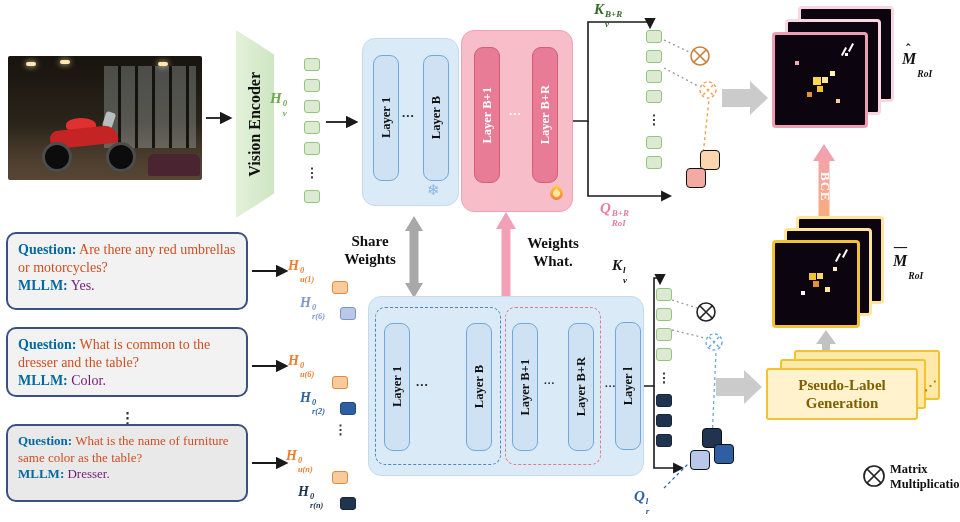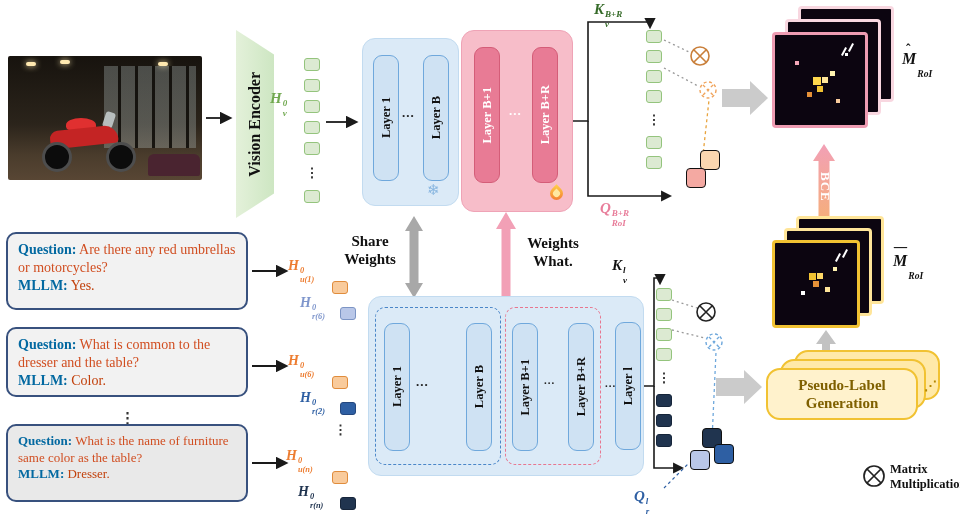--- a/index.html
+++ b/index.html
@@ -39,29 +39,29 @@
   .math .scripts{display:inline-flex;flex-direction:column;align-items:flex-start;font-size:0.6em;line-height:1.05;vertical-align:-0.35em;margin-left:1px;}
   .mwrap{position:relative;display:inline-block;}
   .acc{position:absolute;top:-0.6em;left:0.3em;font-size:0.85em;font-style:normal;}
   .acc-bar{transform:scaleX(1.9);top:-0.42em;}
 
   
   .qabox{position:absolute;width:242px;background:#f2f2f2;border:2px solid #38517e;border-radius:10px;
          padding:7px 10px;font-size:14px;line-height:1.28;box-sizing:border-box;}
   .qabox b{color:#0369a1;}
   .q-red{color:#d14e21;}
-  .a-blue{color:#c2410c;}
+  .a-blue{color:#701a75;}
 
   
   .map{position:absolute;background:#0c0510;border-radius:4px;border:3px solid;box-sizing:border-box;overflow:hidden;}
   .px{position:absolute;}
   .tick{position:absolute;width:2px;height:9px;background:#fff;transform:rotate(28deg);}
 
   
-  .ystack{position:absolute;border-radius:14px;border:2px solid #f1c232;background:#ffe9a8;box-sizing:border-box;}
+  .ystack{position:absolute;border-radius:3px;border:2px solid #f1c232;background:#ffe9a8;box-sizing:border-box;}
   .ystack.front{background:#fff2cc;display:flex;flex-direction:column;align-items:center;justify-content:center;
                 font-weight:bold;color:#7f6000;font-size:15px;line-height:1.2;}
   .bce-text{position:absolute;color:#fff;font-weight:bold;font-size:13px;letter-spacing:1px;writing-mode:vertical-rl;}
   .snow{position:absolute;color:#8ab7e0;font-size:15px;line-height:1;}
   .flame{position:absolute;width:13px;height:13px;background:linear-gradient(135deg,#ffd24a,#f2702e);
          border-radius:0 50% 50% 50%;transform:rotate(45deg);}
   .flame::after{content:"";position:absolute;inset:3px;background:#ffe8a0;border-radius:0 50% 50% 50%;}
   .ve{position:absolute;left:236px;top:30px;width:38px;height:188px;
       background:linear-gradient(90deg,#e4f1da,#cde6c2);
       clip-path:polygon(0 0,100% 13%,100% 87%,0 100%);

